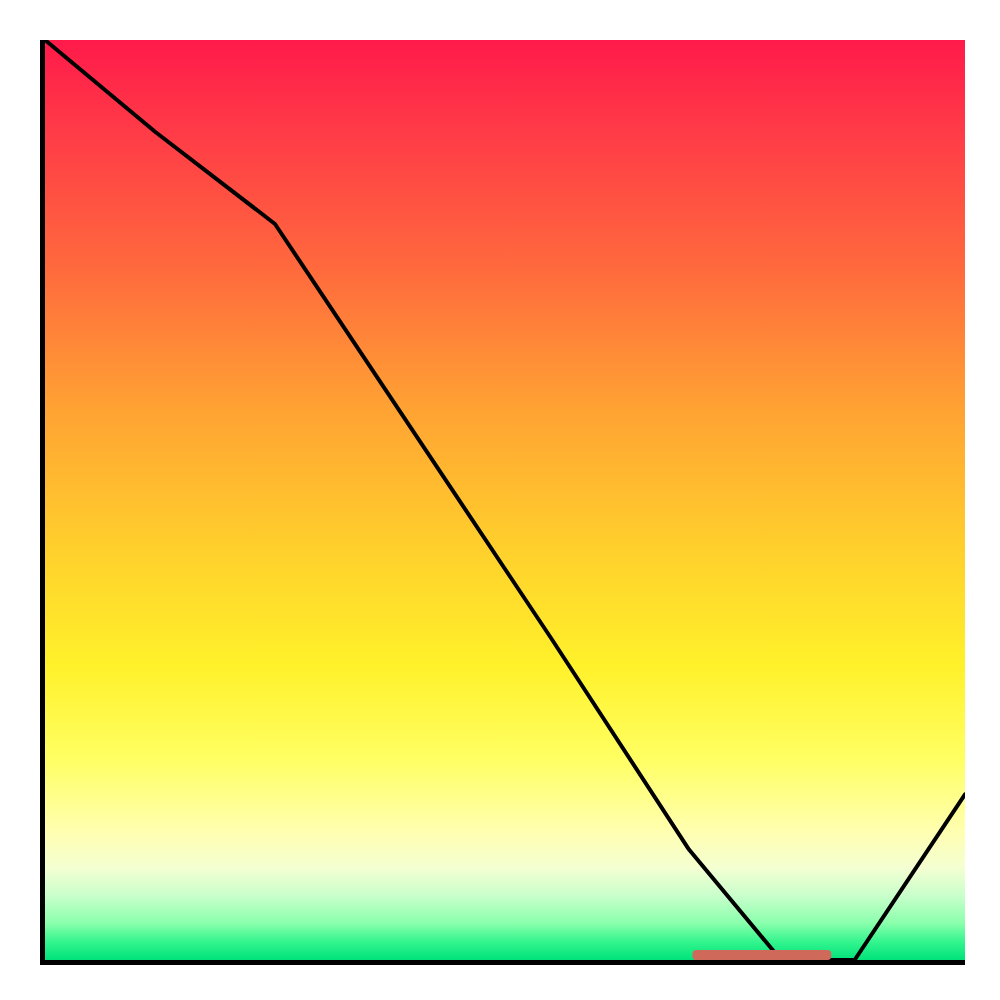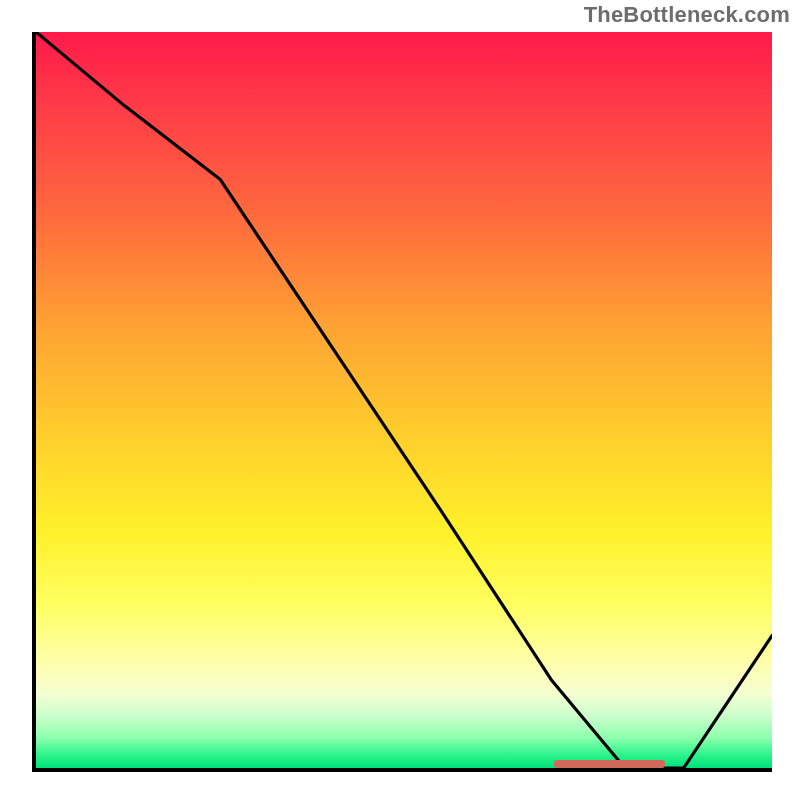--- a/index.html
+++ b/index.html
@@ -66,21 +66,20 @@
     position: absolute;
     height: 8px;
     background: #cf6a5b;
     border-radius: 3px;
   }
 </style>
 </head>
 <body>
 
 <div class="frame">
-  <div class="attribution">TheBottleneck.com</div>
 
   <div class="plot-area">
     <div class="gradient"></div>
 
     <svg class="curve" viewBox="0 0 740 740" preserveAspectRatio="none">
 
       <path id="curve-path" fill="none" stroke="#000" stroke-width="3.2" stroke-linejoin="round" stroke-linecap="round" d="M0.0 0.0 L88.8 74.0 L185.0 148.0 L407.0 481.0 L518.0 651.2 L592.0 740.0 L651.2 740.0 L740.0 606.8"></path>
     </svg>
 
     <div class="marker" id="highlight-marker" style="left: 518px; width: 111px; bottom: 0px;"></div>

